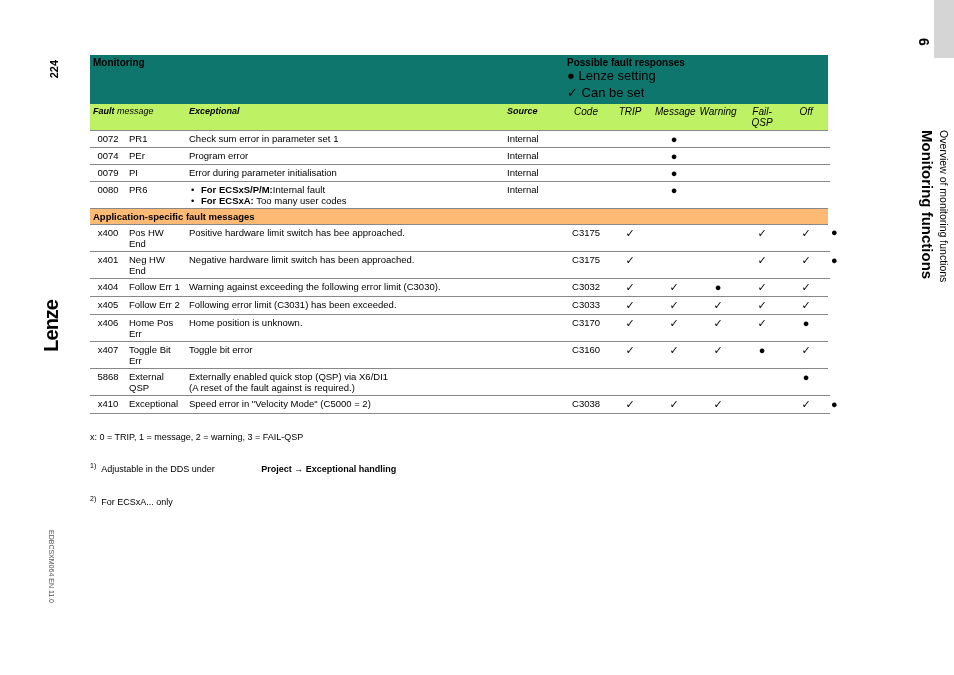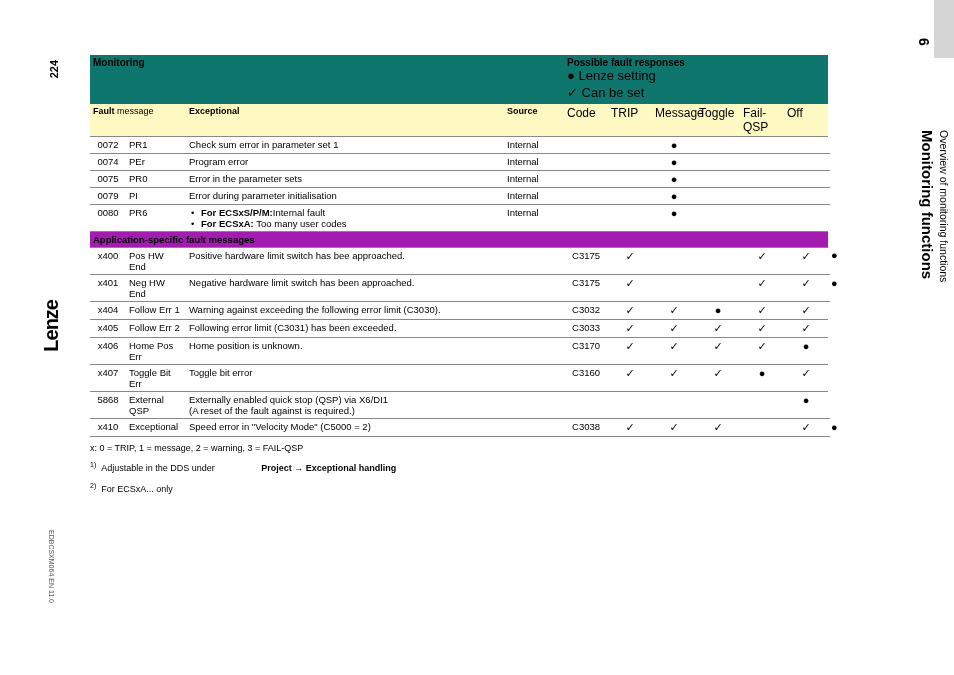--- a/index.html
+++ b/index.html
@@ -99,29 +99,29 @@
   col.c-mark  { width: 44px; }
   td, th {
     border-bottom: 0.5px solid #888;
     padding: 2px 3px;
     vertical-align: top;
     font-size: 9.5px;
     text-align: left;
   }
   .hdr-row td { background:#0f766e; border-bottom:none; font-weight:bold; font-size:10px;}
   .hdr-row .small { font-weight: normal; font-size: 13px; line-height: 1.3; }
-  .hdr2 td { background:#fef9c3; font-weight:bold; font-size:9px; }
-  .hdr2 .codecol { font-weight:normal; font-size:12px; text-align:left;}
-  .section td { background:#a21caf; font-weight:bold; }
+  .hdr2 td { background:#bef264; font-weight:bold; font-size:9px;font-style:italic; }
+  .hdr2 .codecol { font-weight:normal; font-size:10px; text-align:center;}
+  .section td { background:#fdba74; font-weight:bold; }
   .center { text-align:center;margin-left:32px; }
   .mark { text-align:center; font-size:11px; }
   .bul { padding-left: 12px; position: relative; }
   .bul::before { content:"•"; position:absolute; left:2px; }
   .footnotes { margin-top: 4px; font-size: 9px; line-height: 1.5; }
-  .footnotes .fn { margin: 5px 0; }
+  .footnotes .fn { margin: 17px 0; }
   .sup { font-size: 7px; vertical-align: super; }
   .arrow { font-family: Arial; padding-left: 44px; }
 </style>
 </head>
 <body>
 
 <div class="right-sidebar">
   <div class="gray-tab"></div>
 </div>
 <div class="chapter-num">9</div>
@@ -156,21 +156,21 @@
       <span class="small">✓ <span>Can be set</span></span>
     </td>
   </tr>
   <tr class="hdr2">
     <td colspan="2"><span>Fault</span>&nbsp;<span style="font-weight:normal">message</span></td>
     <td>Exceptional</td>
     <td>Source</td>
     <td class="codecol">Code</td>
     <td class="codecol">TRIP</td>
     <td class="codecol">Message</td>
-    <td class="codecol">Toggle</td>
+    <td class="codecol">Warning</td>
     <td class="codecol">Fail-QSP</td>
     <td class="codecol">Off</td>
   </tr>
 
   </tbody>
       <tbody id="rows-part1">
         <tr>
           <td class="center">0072</td>
           <td class="">PR1</td>
           <td class="">Check sum error in parameter set 1</td>
@@ -180,33 +180,20 @@
           <td class="mark">●</td>
           <td class="mark"></td>
           <td class="mark"></td>
           <td class="mark"></td>
           <td class="mark"></td>
         </tr>
         <tr>
           <td class="center">0074</td>
           <td class="">PEr</td>
           <td class="">Program error</td>
-          <td class="">Internal</td>
-          <td class="center"></td>
-          <td class="mark"></td>
-          <td class="mark">●</td>
-          <td class="mark"></td>
-          <td class="mark"></td>
-          <td class="mark"></td>
-          <td class="mark"></td>
-        </tr>
-        <tr>
-          <td class="center">0075</td>
-          <td class="">PR0</td>
-          <td class="">Error in the parameter sets</td>
           <td class="">Internal</td>
           <td class="center"></td>
           <td class="mark"></td>
           <td class="mark">●</td>
           <td class="mark"></td>
           <td class="mark"></td>
           <td class="mark"></td>
           <td class="mark"></td>
         </tr>
         <tr>

